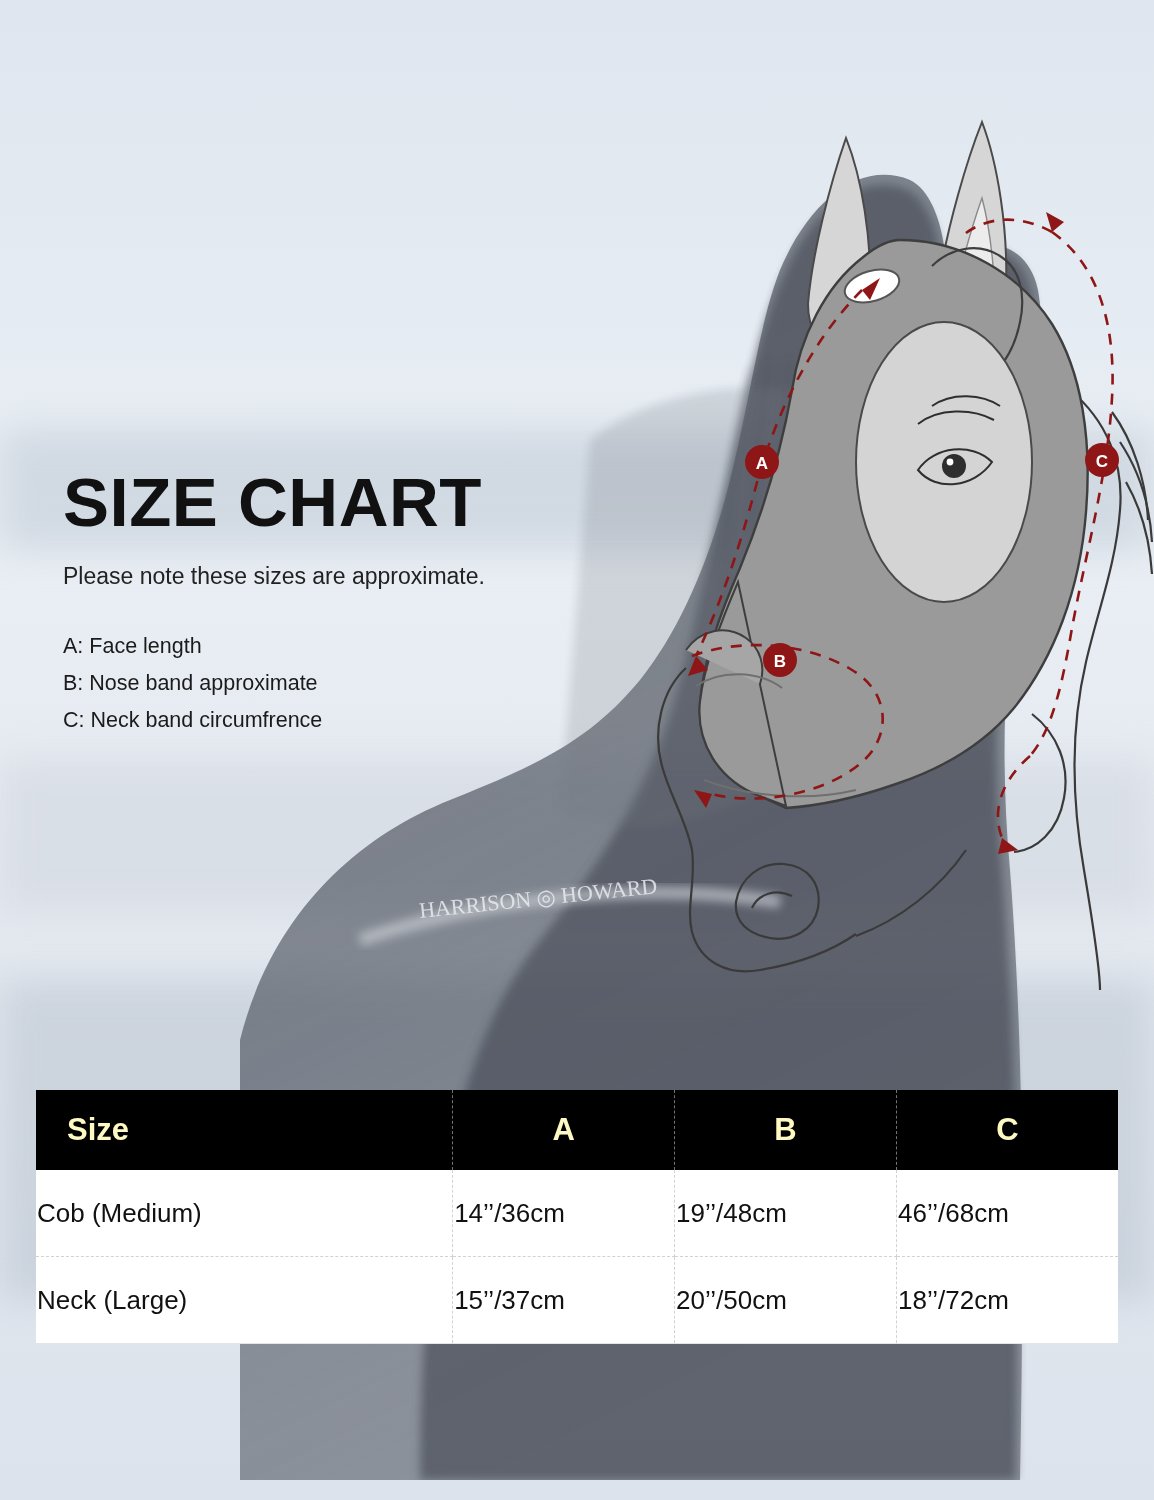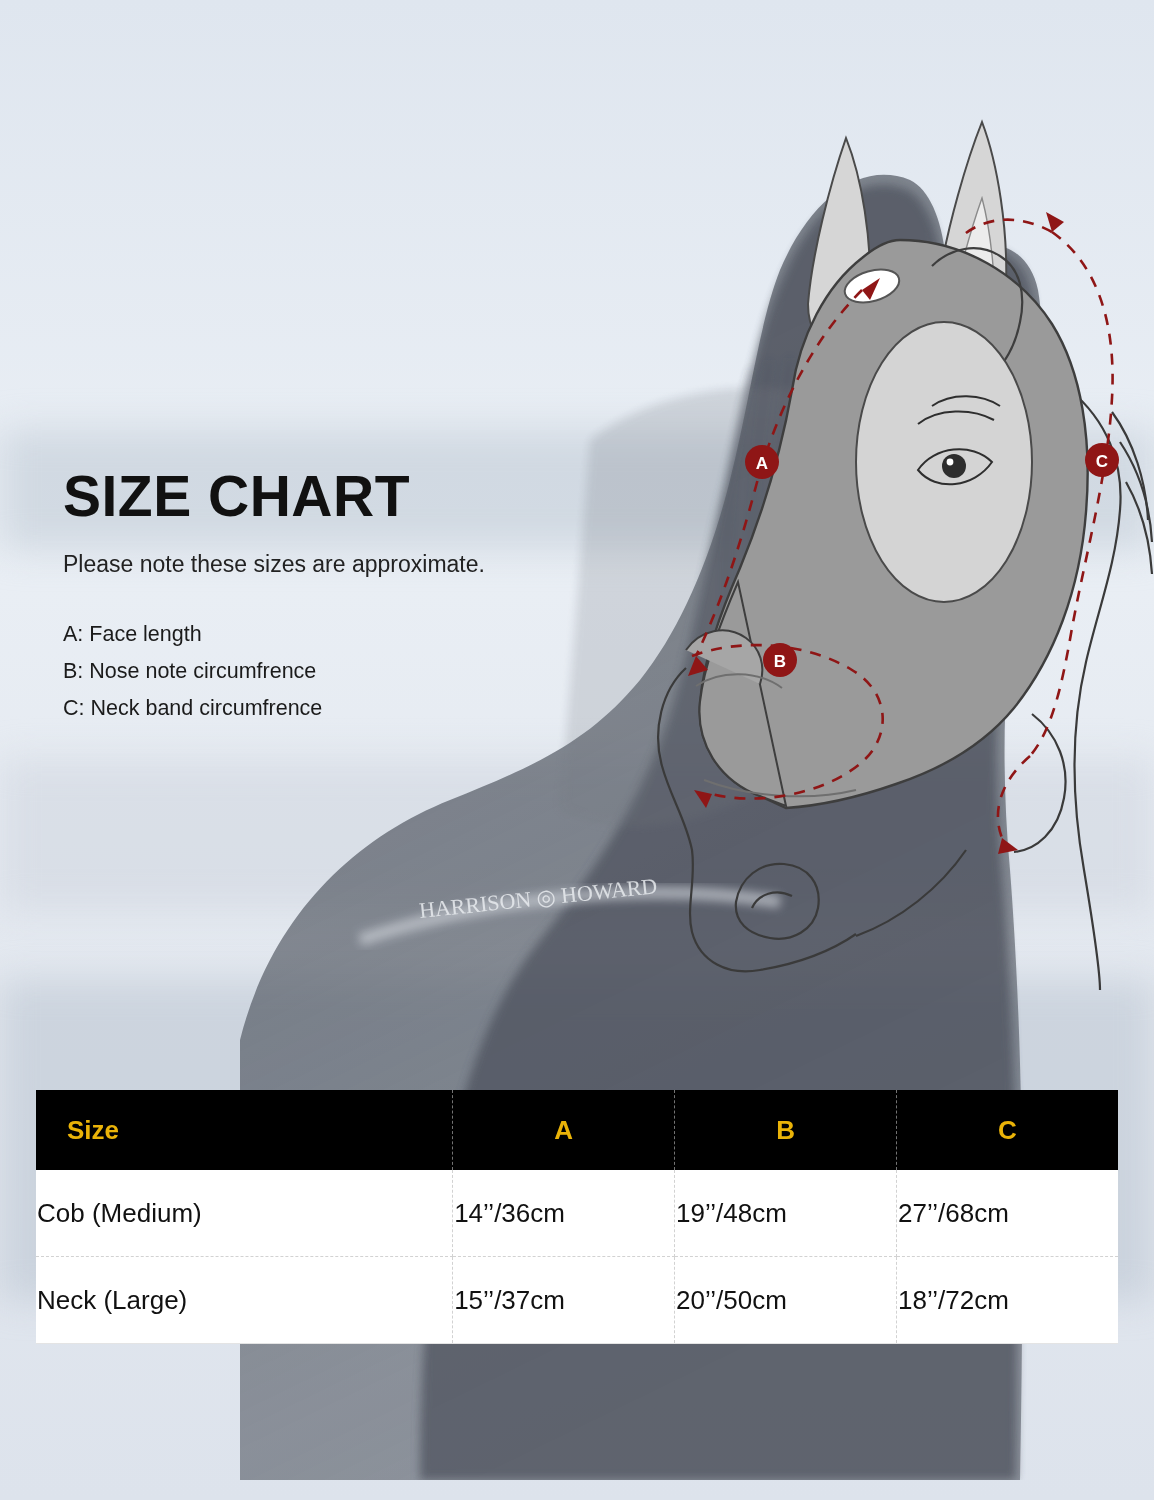--- a/index.html
+++ b/index.html
@@ -48,21 +48,21 @@
   }
 
   
   .headline {
     position: absolute;
     left: 63px;
     top: 468px;
     width: 640px;
   }
   .title {
-    font-size: 57px;
+    font-size: 69px;
     font-weight: bold;
     letter-spacing: 0.5px;
     color: #111111;
     line-height: 1;
     margin: 0 0 26px 0;
   }
   .subtitle {
     font-size: 23px;
     color: #222222;
     margin: 0 0 38px 0;
@@ -78,22 +78,22 @@
   .size-table {
     position: absolute;
     left: 36px;
     top: 1090px;
     width: 1082px;
     border-collapse: collapse;
     background: #ffffff;
   }
   .size-table thead th {
     background: #000000;
-    color: #eab308;
-    font-size: 26px;
+    color: #fef9c3;
+    font-size: 31px;
     font-weight: bold;
     height: 78px;
     vertical-align: middle;
     border-right: 1px dashed rgba(255,255,255,.45);
   }
   .size-table thead th:last-child { border-right: none; }
   .size-table thead th.col-size {
     text-align: left;
     padding-left: 31px;
     font-weight: bold;
@@ -276,39 +276,39 @@
     <g>
       <circle cx="502" cy="370" r="17" fill="#8f1616"></circle>
       <text x="502" y="377" text-anchor="middle" font-family="Liberation Sans, sans-serif" font-size="17" font-weight="bold" fill="#ffffff">C</text>
     </g>
   </svg>
 
   <div class="headline">
     <h1 class="title">SIZE CHART</h1>
     <p class="subtitle">Please note these sizes are approximate.</p>
     <div class="legend-line">A: Face length</div>
-    <div class="legend-line">B: Nose note circumfrence</div>
+    <div class="legend-line">B: Nose band approximate</div>
     <div class="legend-line">C: Neck band circumfrence</div>
   </div>
 
   <table class="size-table">
     <thead>
       <tr>
         <th class="col-size col-w-size">Size</th>
         <th class="col-dim col-w-a">A</th>
         <th class="col-dim col-w-b">B</th>
         <th class="col-dim col-w-c">C</th>
       </tr>
     </thead>
     <tbody>
       <tr>
         <td class="col-size">Cob (Medium)</td>
         <td class="col-dim">14’’/36cm</td>
         <td class="col-dim">19’’/48cm</td>
-        <td class="col-dim">27’’/68cm</td>
+        <td class="col-dim">46’’/68cm</td>
       </tr>
       <tr>
         <td class="col-size">Neck (Large)</td>
         <td class="col-dim">15’’/37cm</td>
         <td class="col-dim">20’’/50cm</td>
         <td class="col-dim">18’’/72cm</td>
       </tr>
     </tbody>
   </table>
 

